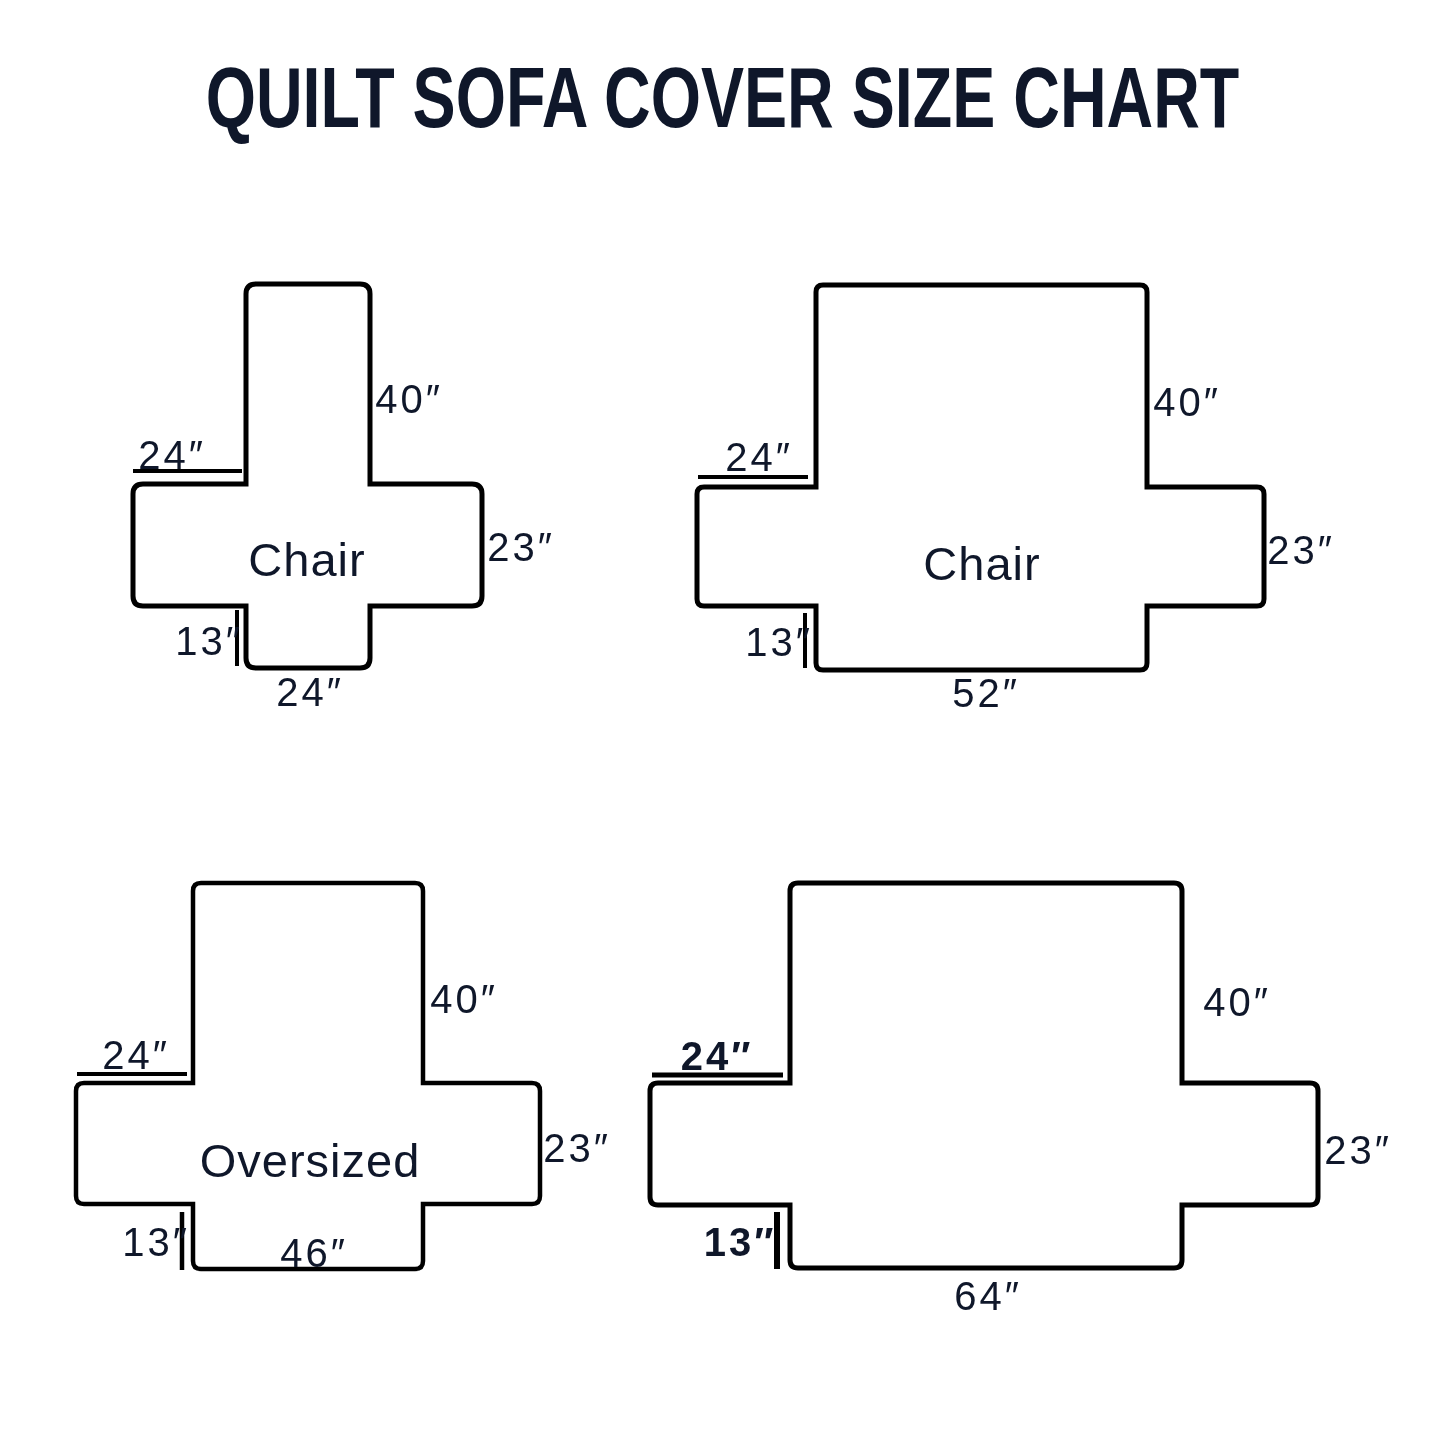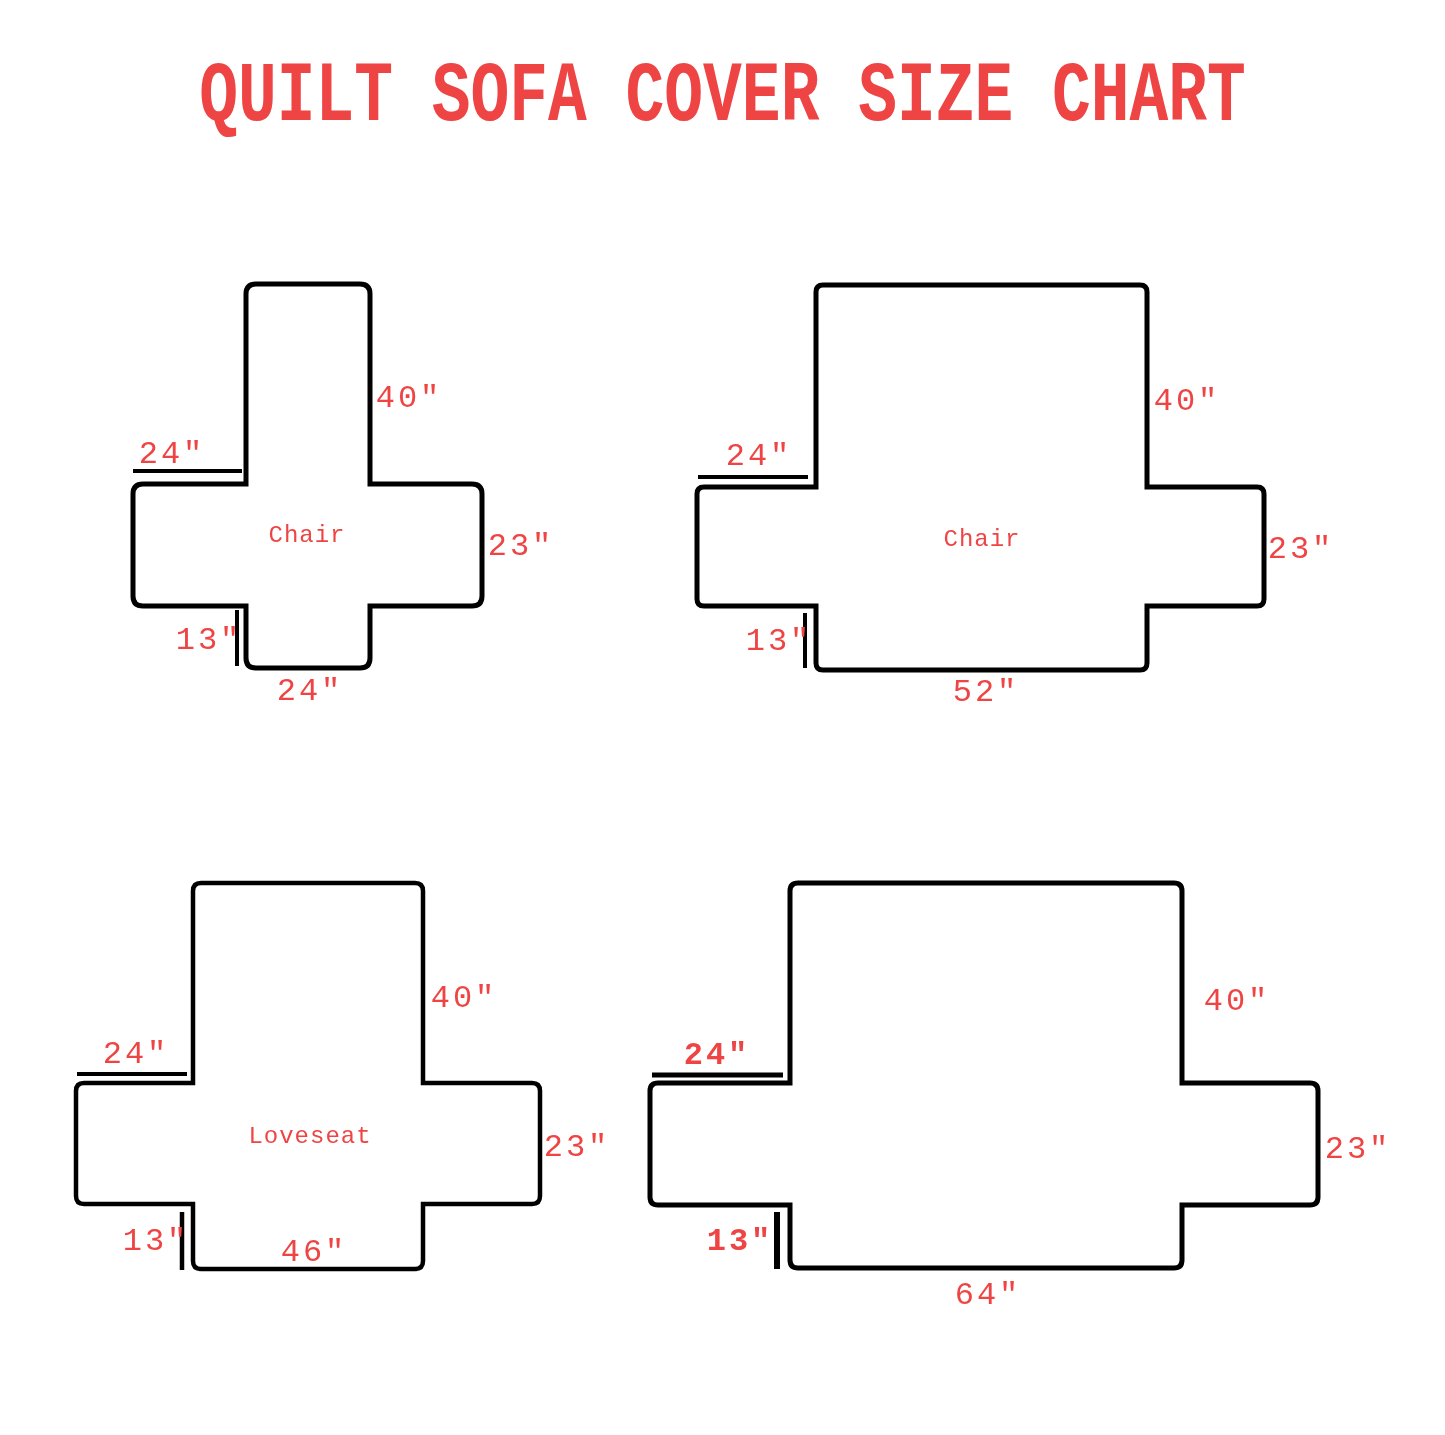--- a/index.html
+++ b/index.html
@@ -2,53 +2,54 @@
 <html><head>
 <meta charset="utf-8">
 <style>
   html,body{margin:0;padding:0;background:#ffffff;}
   .page{
     position:relative;
     width:1445px;
     height:1435px;
     background:#ffffff;
     overflow:hidden;
-    font-family:Liberation Mono, monospace;
-    color:#ef4444;
+    font-family:Liberation Sans, sans-serif;
+    color:#0f172a;
   }
   .title{
     position:absolute;
     top:45px;
     left:0;
     width:1445px;
     text-align:center;
     font-size:85px;
     font-weight:700;
     line-height:105px;
     letter-spacing:0px;
     transform:scaleX(0.76);
     transform-origin:50% 50%;
     white-space:nowrap;
   }
   .shapes{position:absolute;left:0;top:0;}
   .m{
     position:absolute;
     transform:translate(-50%,-50%);
-    font-size:32px;
+    font-size:40px;
     letter-spacing:3px;
     white-space:nowrap;
     line-height:1;
   }
   .nm{
     position:absolute;
     transform:translate(-50%,-50%);
-    font-size:24px;
+    font-size:47px;
     letter-spacing:1px;
     white-space:nowrap;
     line-height:1;
+    margin-top:23px;
   }
   .bold{font-weight:700;}
 </style>
 </head>
 <body>
 
 <div class="page">
 
   <div class="title">QUILT SOFA COVER SIZE CHART</div>
 
@@ -78,21 +79,21 @@
   <div class="m" style="left:209px;top:641px">13″</div>
   <div class="m" style="left:310px;top:692px">24″</div>
 
   <div class="nm" style="left:982px;top:540px">Chair</div>
   <div class="m" style="left:1187px;top:402px">40″</div>
   <div class="m" style="left:759px;top:457px">24″</div>
   <div class="m" style="left:1301px;top:550px">23″</div>
   <div class="m" style="left:779px;top:642px">13″</div>
   <div class="m" style="left:986px;top:693px">52″</div>
 
-  <div class="nm" style="left:310px;top:1137px">Loveseat</div>
+  <div class="nm" style="left:310px;top:1137px">Oversized</div>
   <div class="m" style="left:464px;top:999px">40″</div>
   <div class="m" style="left:136px;top:1055px">24″</div>
   <div class="m" style="left:577px;top:1148px">23″</div>
   <div class="m" style="left:156px;top:1242px">13″</div>
   <div class="m" style="left:314px;top:1253px">46″</div>
 
   <div class="m" style="left:1237px;top:1002px">40″</div>
   <div class="m bold" style="left:717px;top:1056px">24″</div>
   <div class="m" style="left:1358px;top:1150px">23″</div>
   <div class="m bold" style="left:740px;top:1242px">13″</div>

